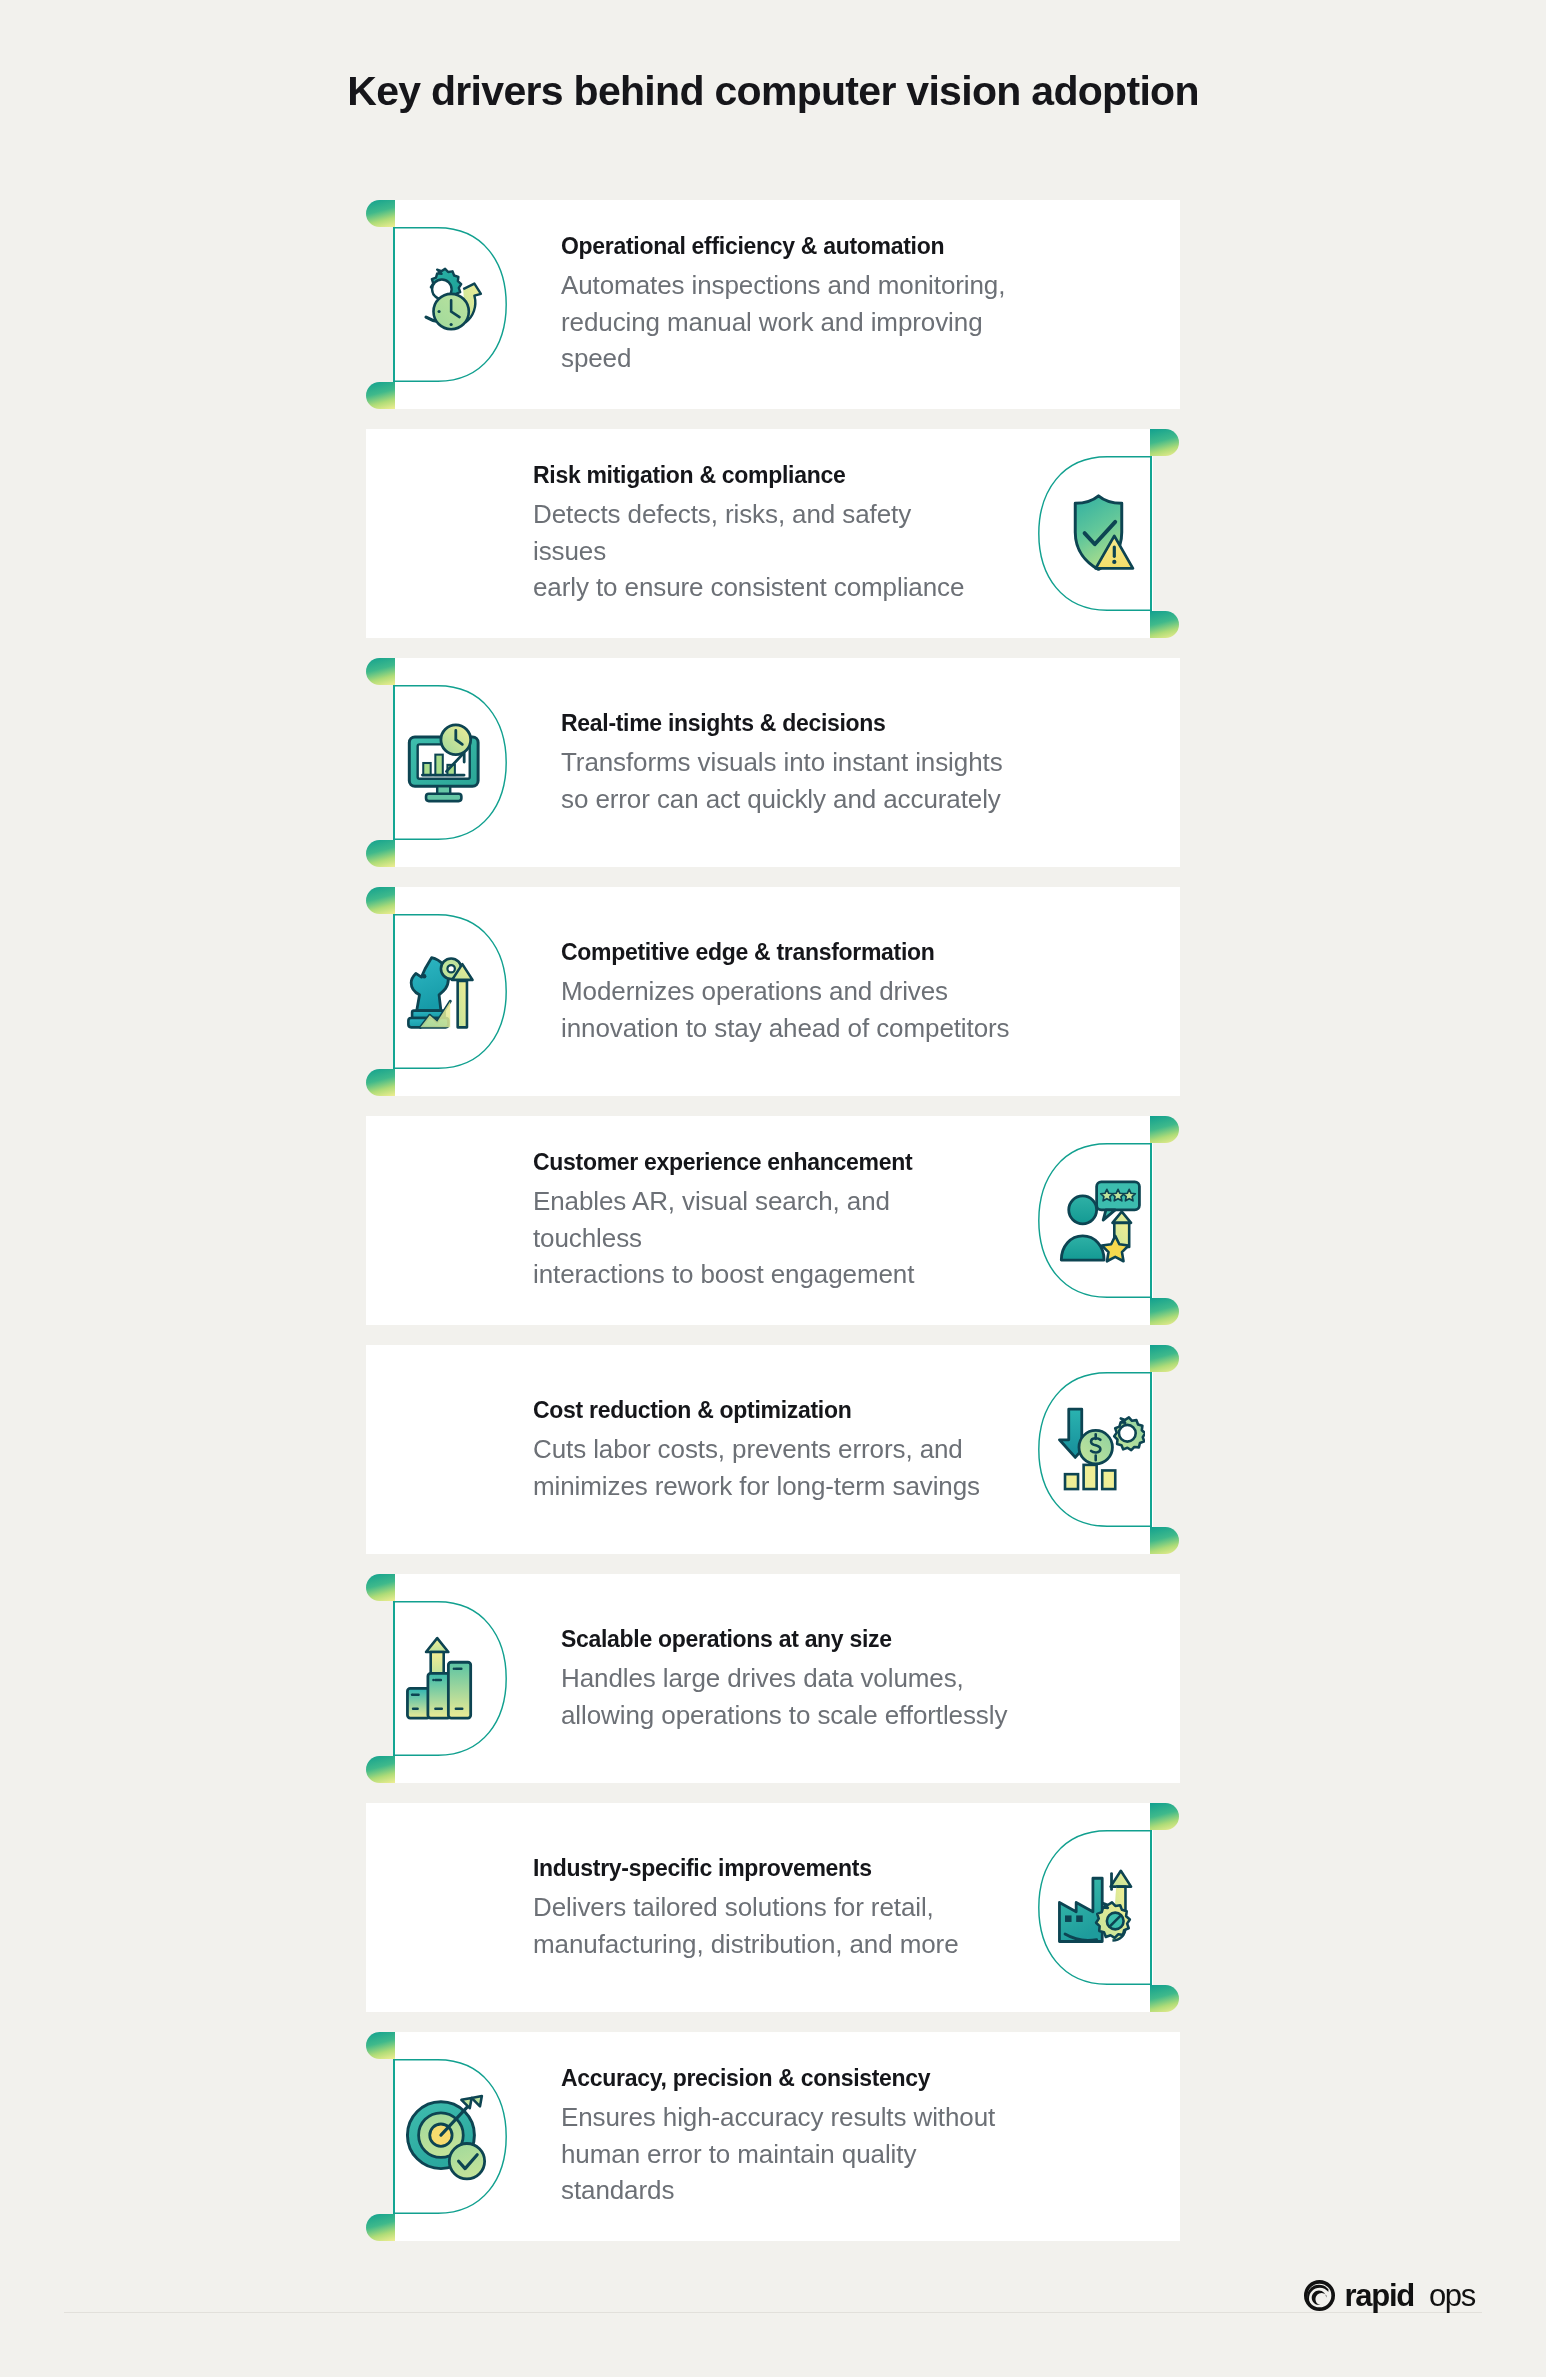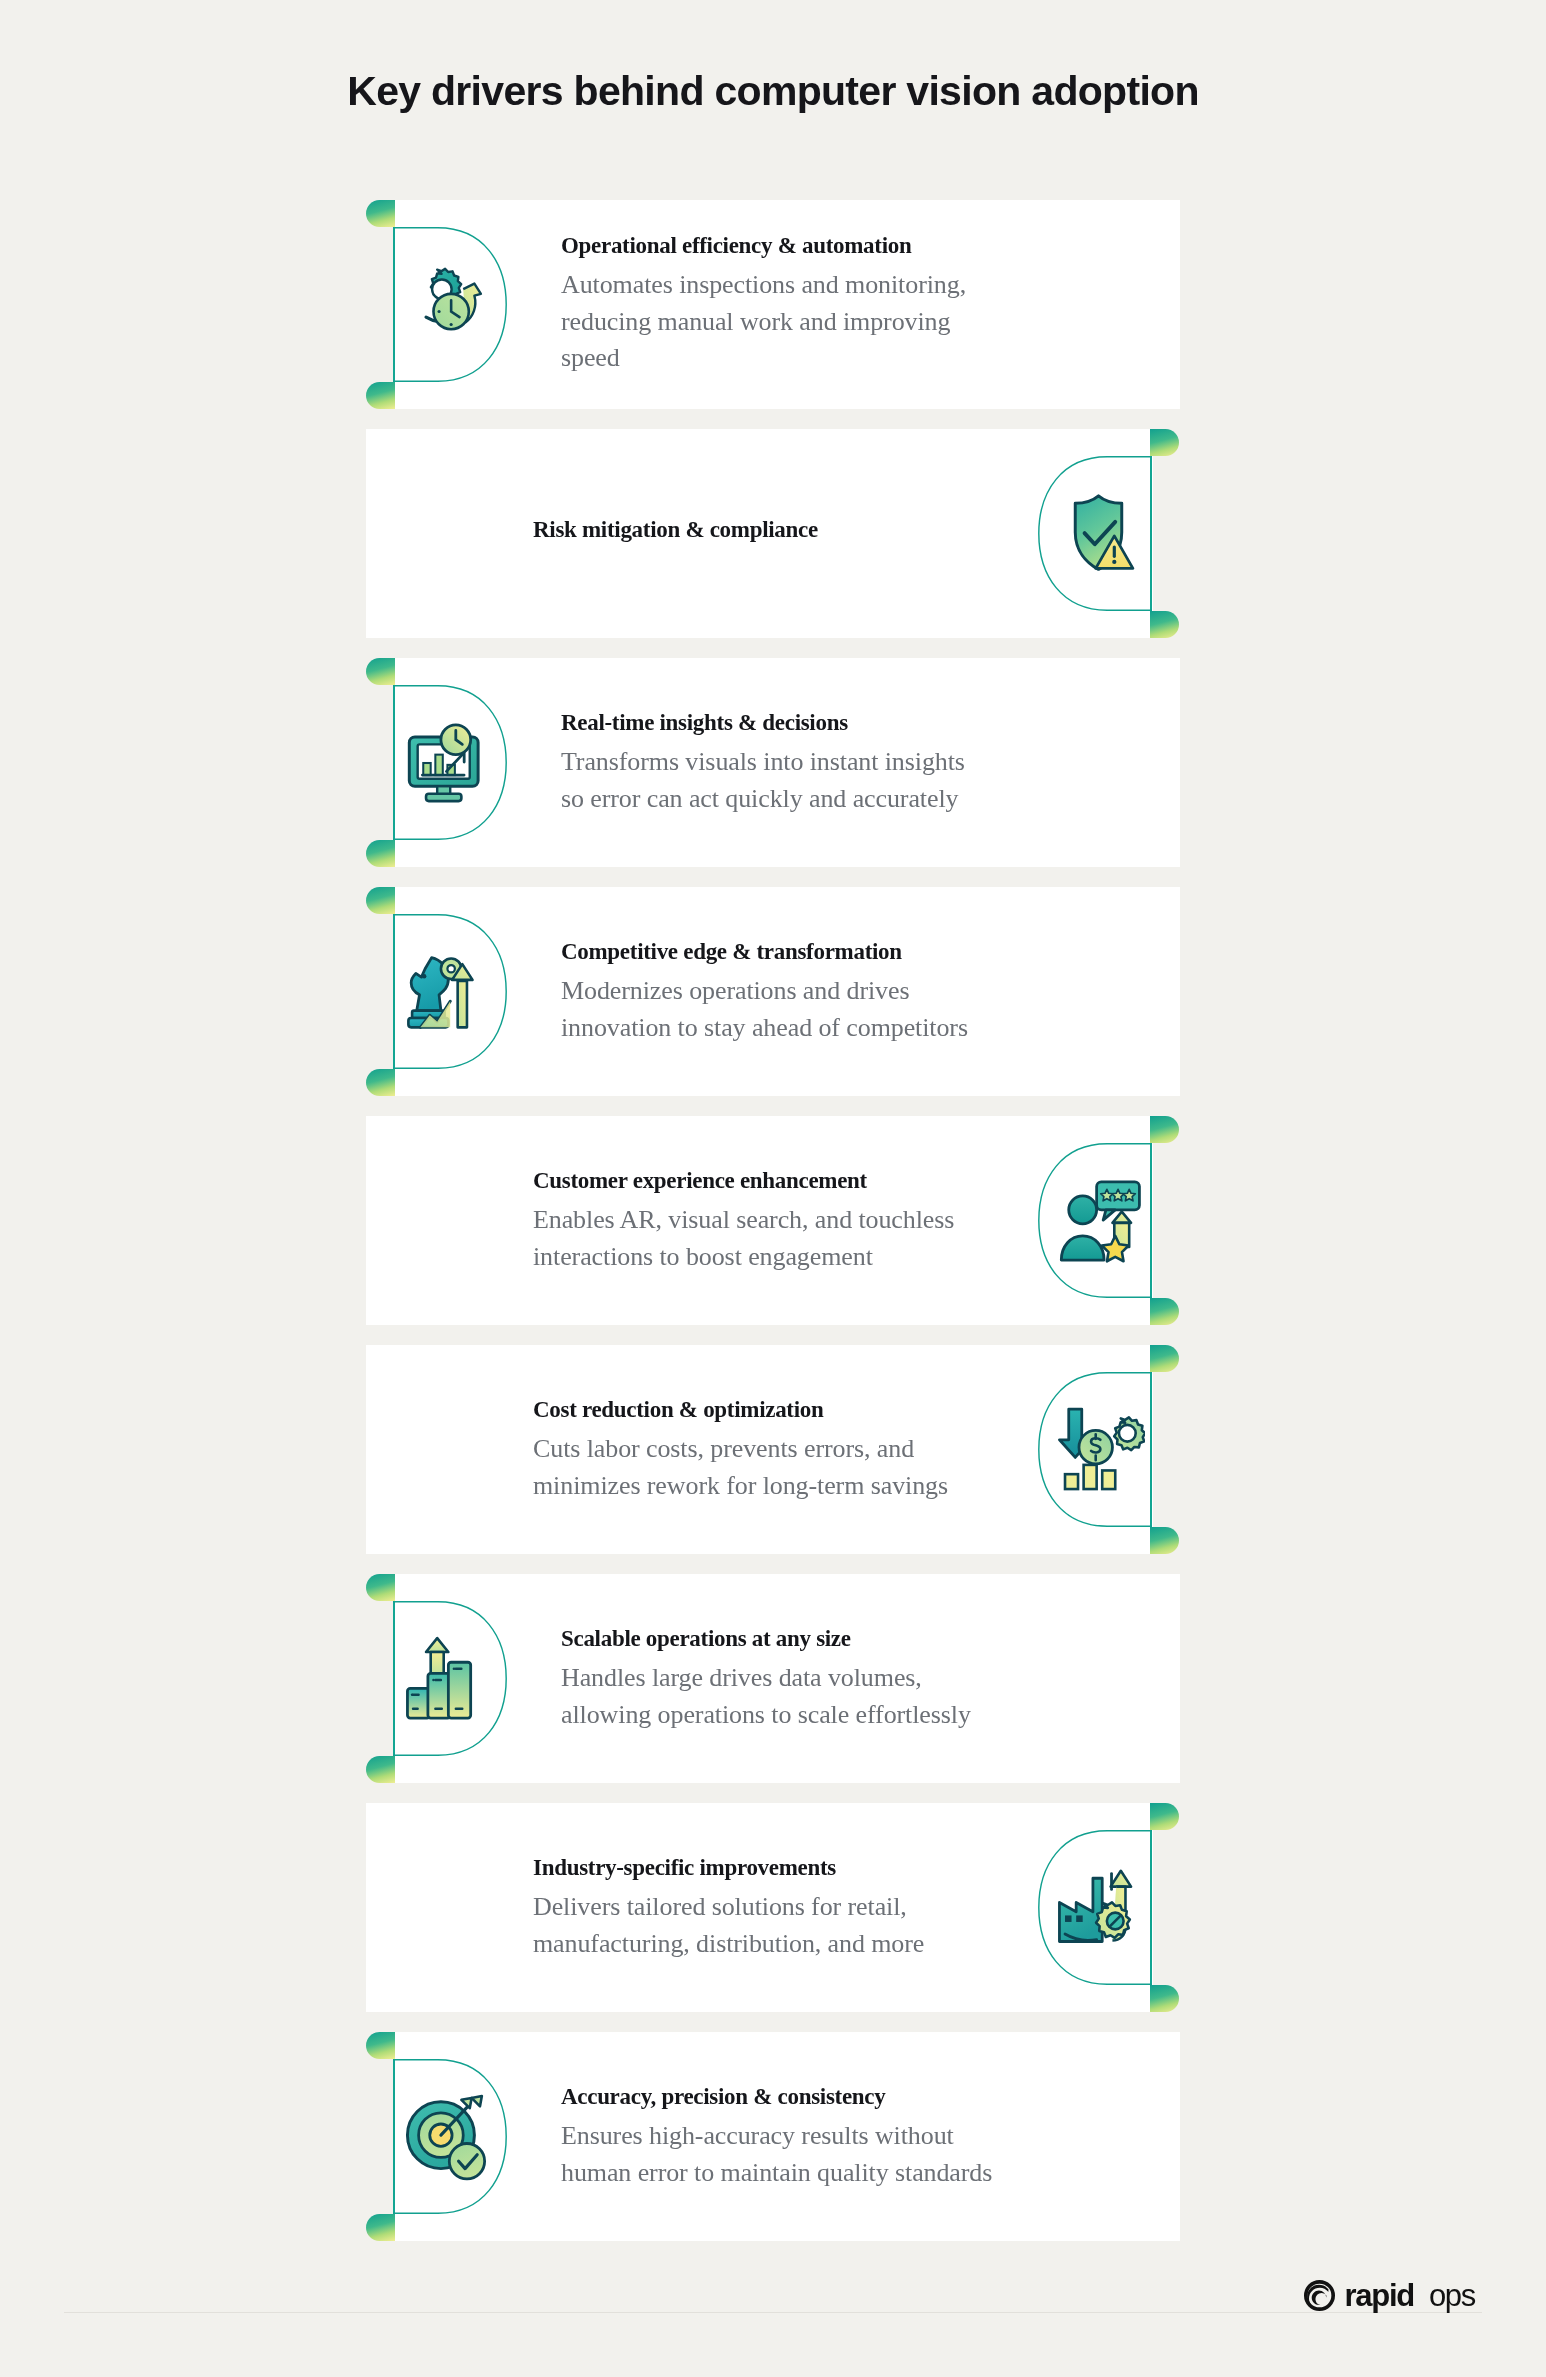--- a/index.html
+++ b/index.html
@@ -38,21 +38,20 @@
     left: 366px;
     top: 200px;
     width: 813px;
   }
 
   .card {
     position: relative;
     width: 813px;
     height: 209px;
     margin-bottom: 20px;
-    font-family: Liberation Serif, serif;
   }
 
   
   .card-body {
     position: absolute;
     top: 0;
     width: 787px;
     height: 209px;
     background: #FFFFFF;
   }
@@ -243,20 +242,24 @@
       </defs>
       <path d="M50 9c7 6 16 8 25 8v31c0 20-12 33-25 40-13-7-25-20-25-40V17c9 0 18-2 25-8Z" fill="url(#g2a)" stroke="#0D4452" stroke-width="3.2" stroke-linejoin="round"></path>
       <path d="M35 49l11 12 22-24" fill="none" stroke="#0D4452" stroke-width="4.2" stroke-linecap="round" stroke-linejoin="round"></path>
       <path d="M67 52l20 35H47z" fill="url(#g2b)" stroke="#0D4452" stroke-width="3" stroke-linejoin="round"></path>
       <path d="M67 64v10" stroke="#0D4452" stroke-width="3.4" stroke-linecap="round"></path>
       <circle cx="67" cy="80" r="2.3" fill="#0D4452"></circle>
     </svg>
         </div>
         <div class="card-text">
           <div class="card-heading">Risk mitigation &amp; compliance</div>
+          <div class="card-desc">
+            <span class="ln">Detects defects, risks, and safety issues</span>
+            <span class="ln">early to ensure consistent compliance</span>
+          </div>
         </div>
       </div>
       <div class="card left">
         <div class="card-body"></div>
         <div class="spine"></div>
         <div class="tab top"></div>
         <div class="tab bottom"></div>
         <div class="arc">
           <svg viewBox="0 0 142 193" preserveAspectRatio="none">
             <path d="M0 1 H56 C112 1 141 44 141 96.5 C141 149 112 192 56 192 H0" fill="none" stroke="#11A08F" stroke-width="1.8"></path>

